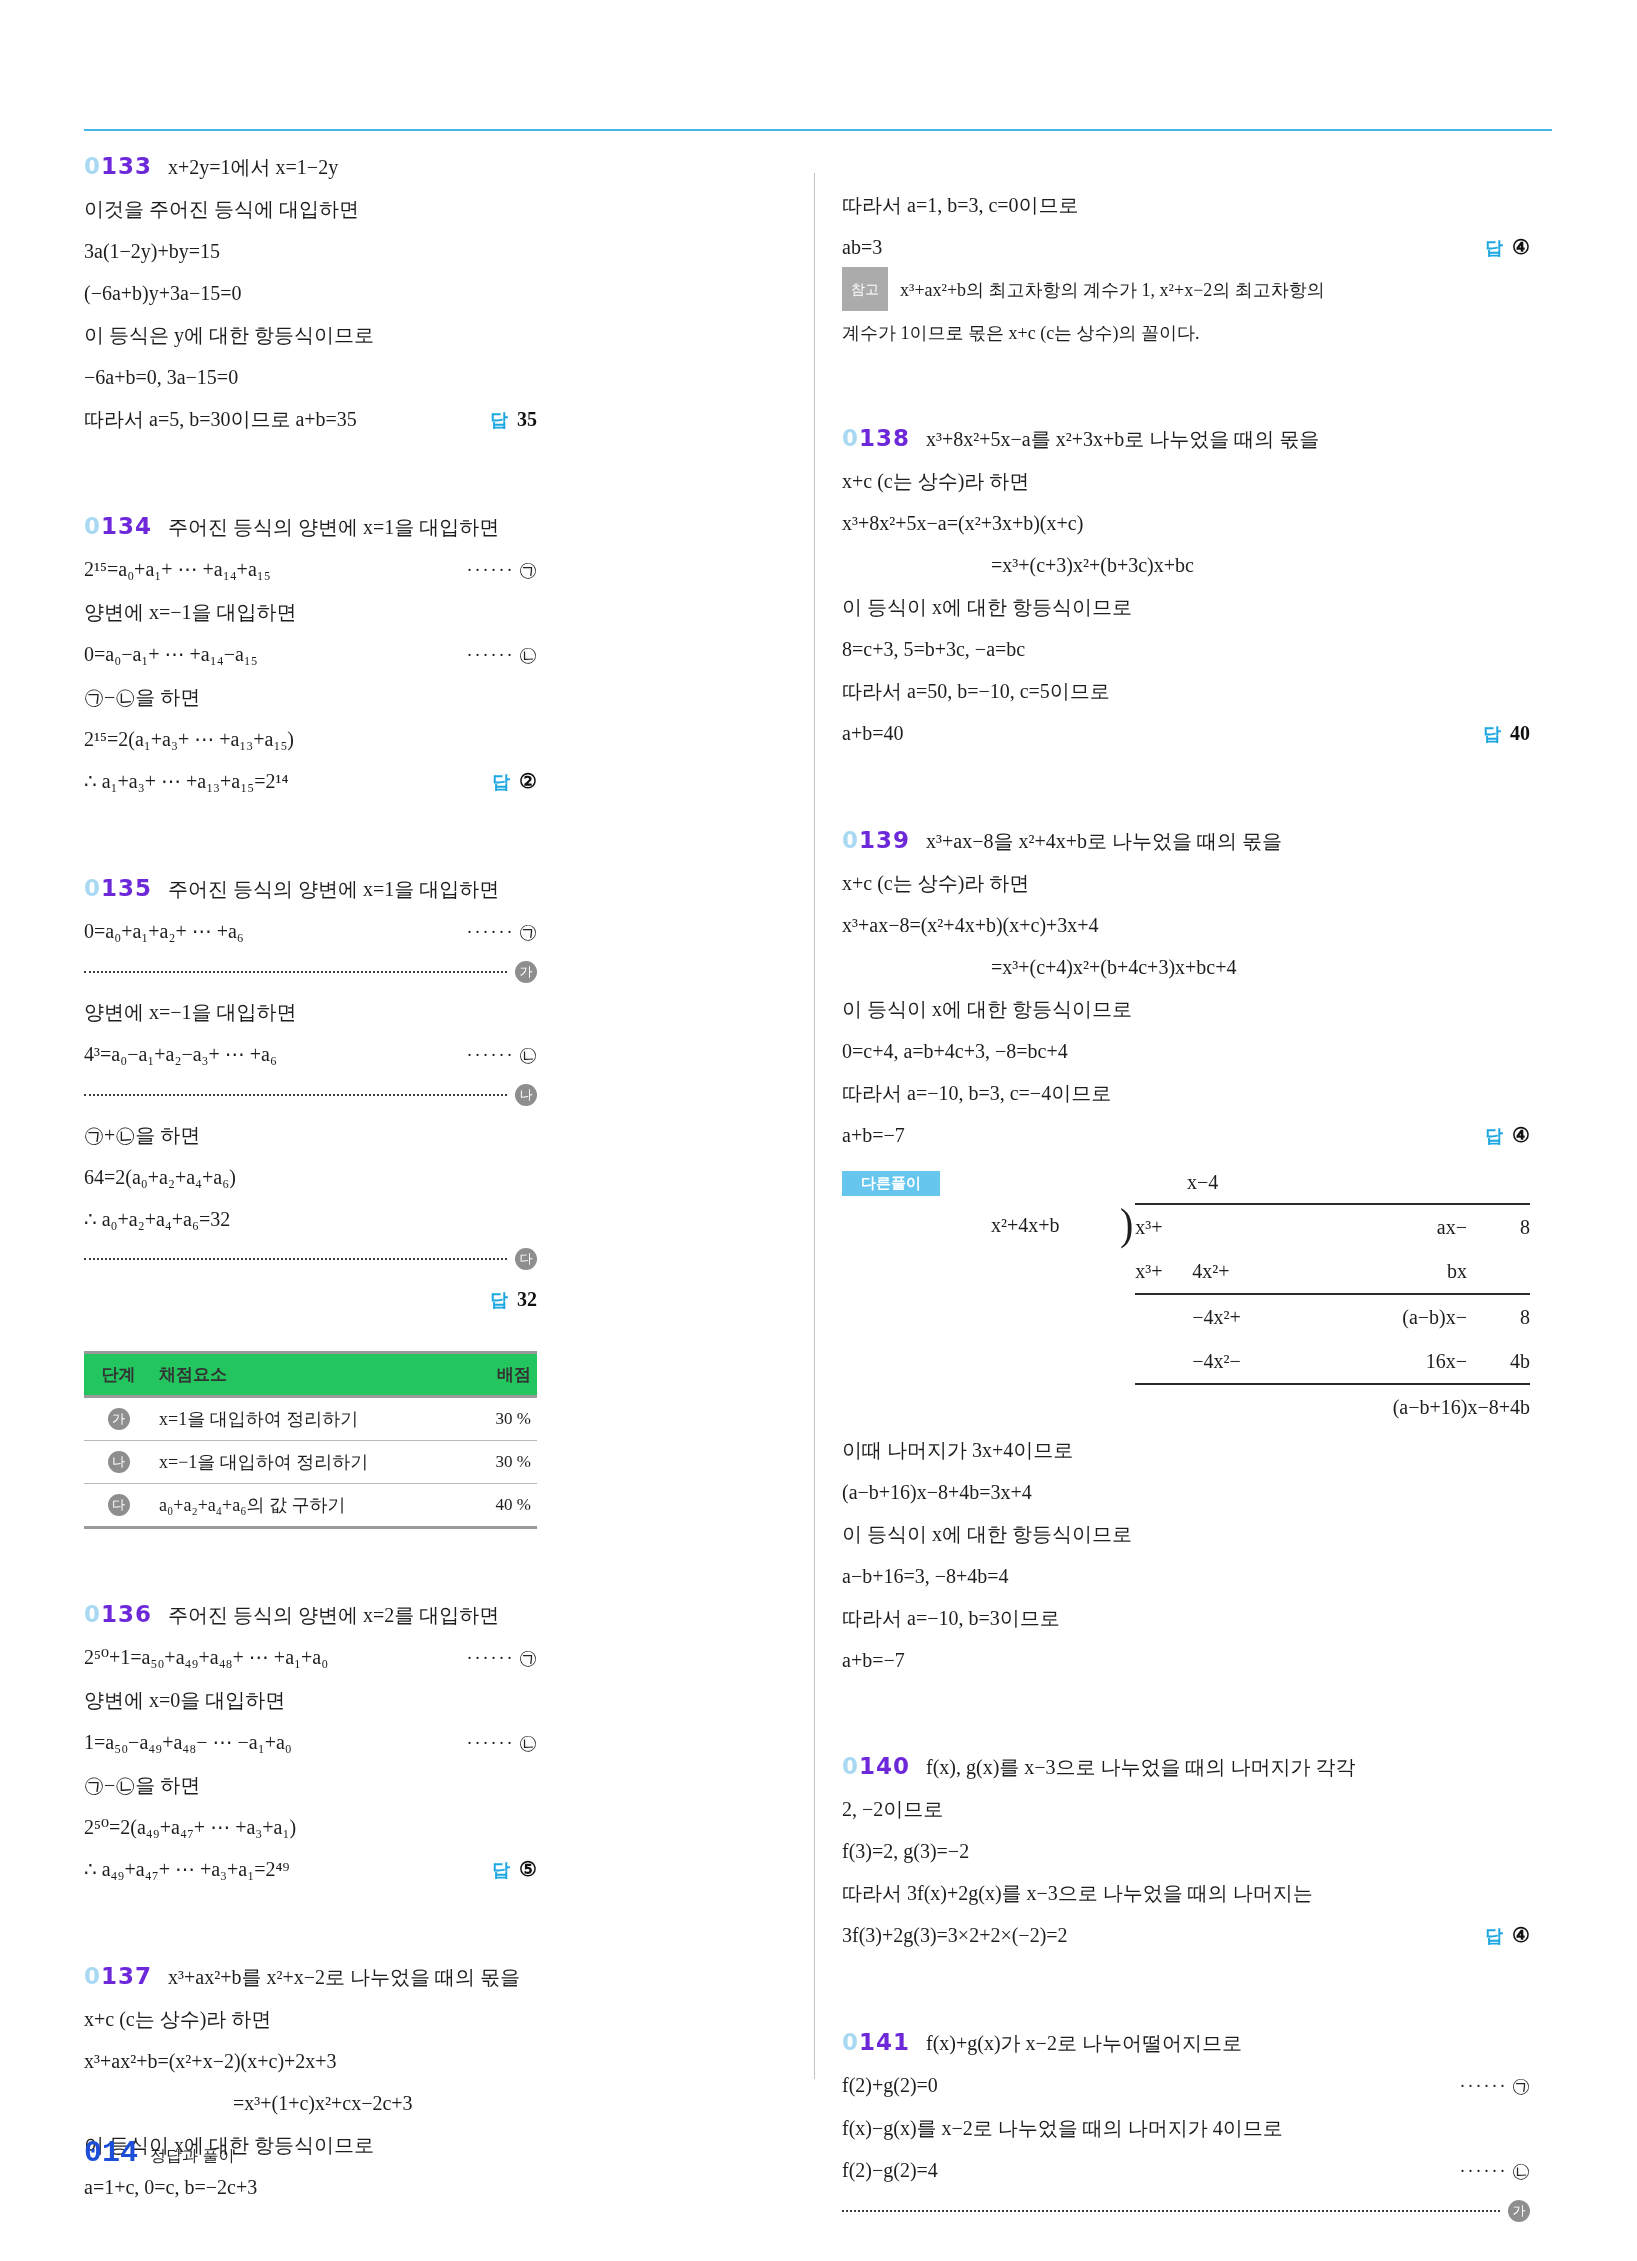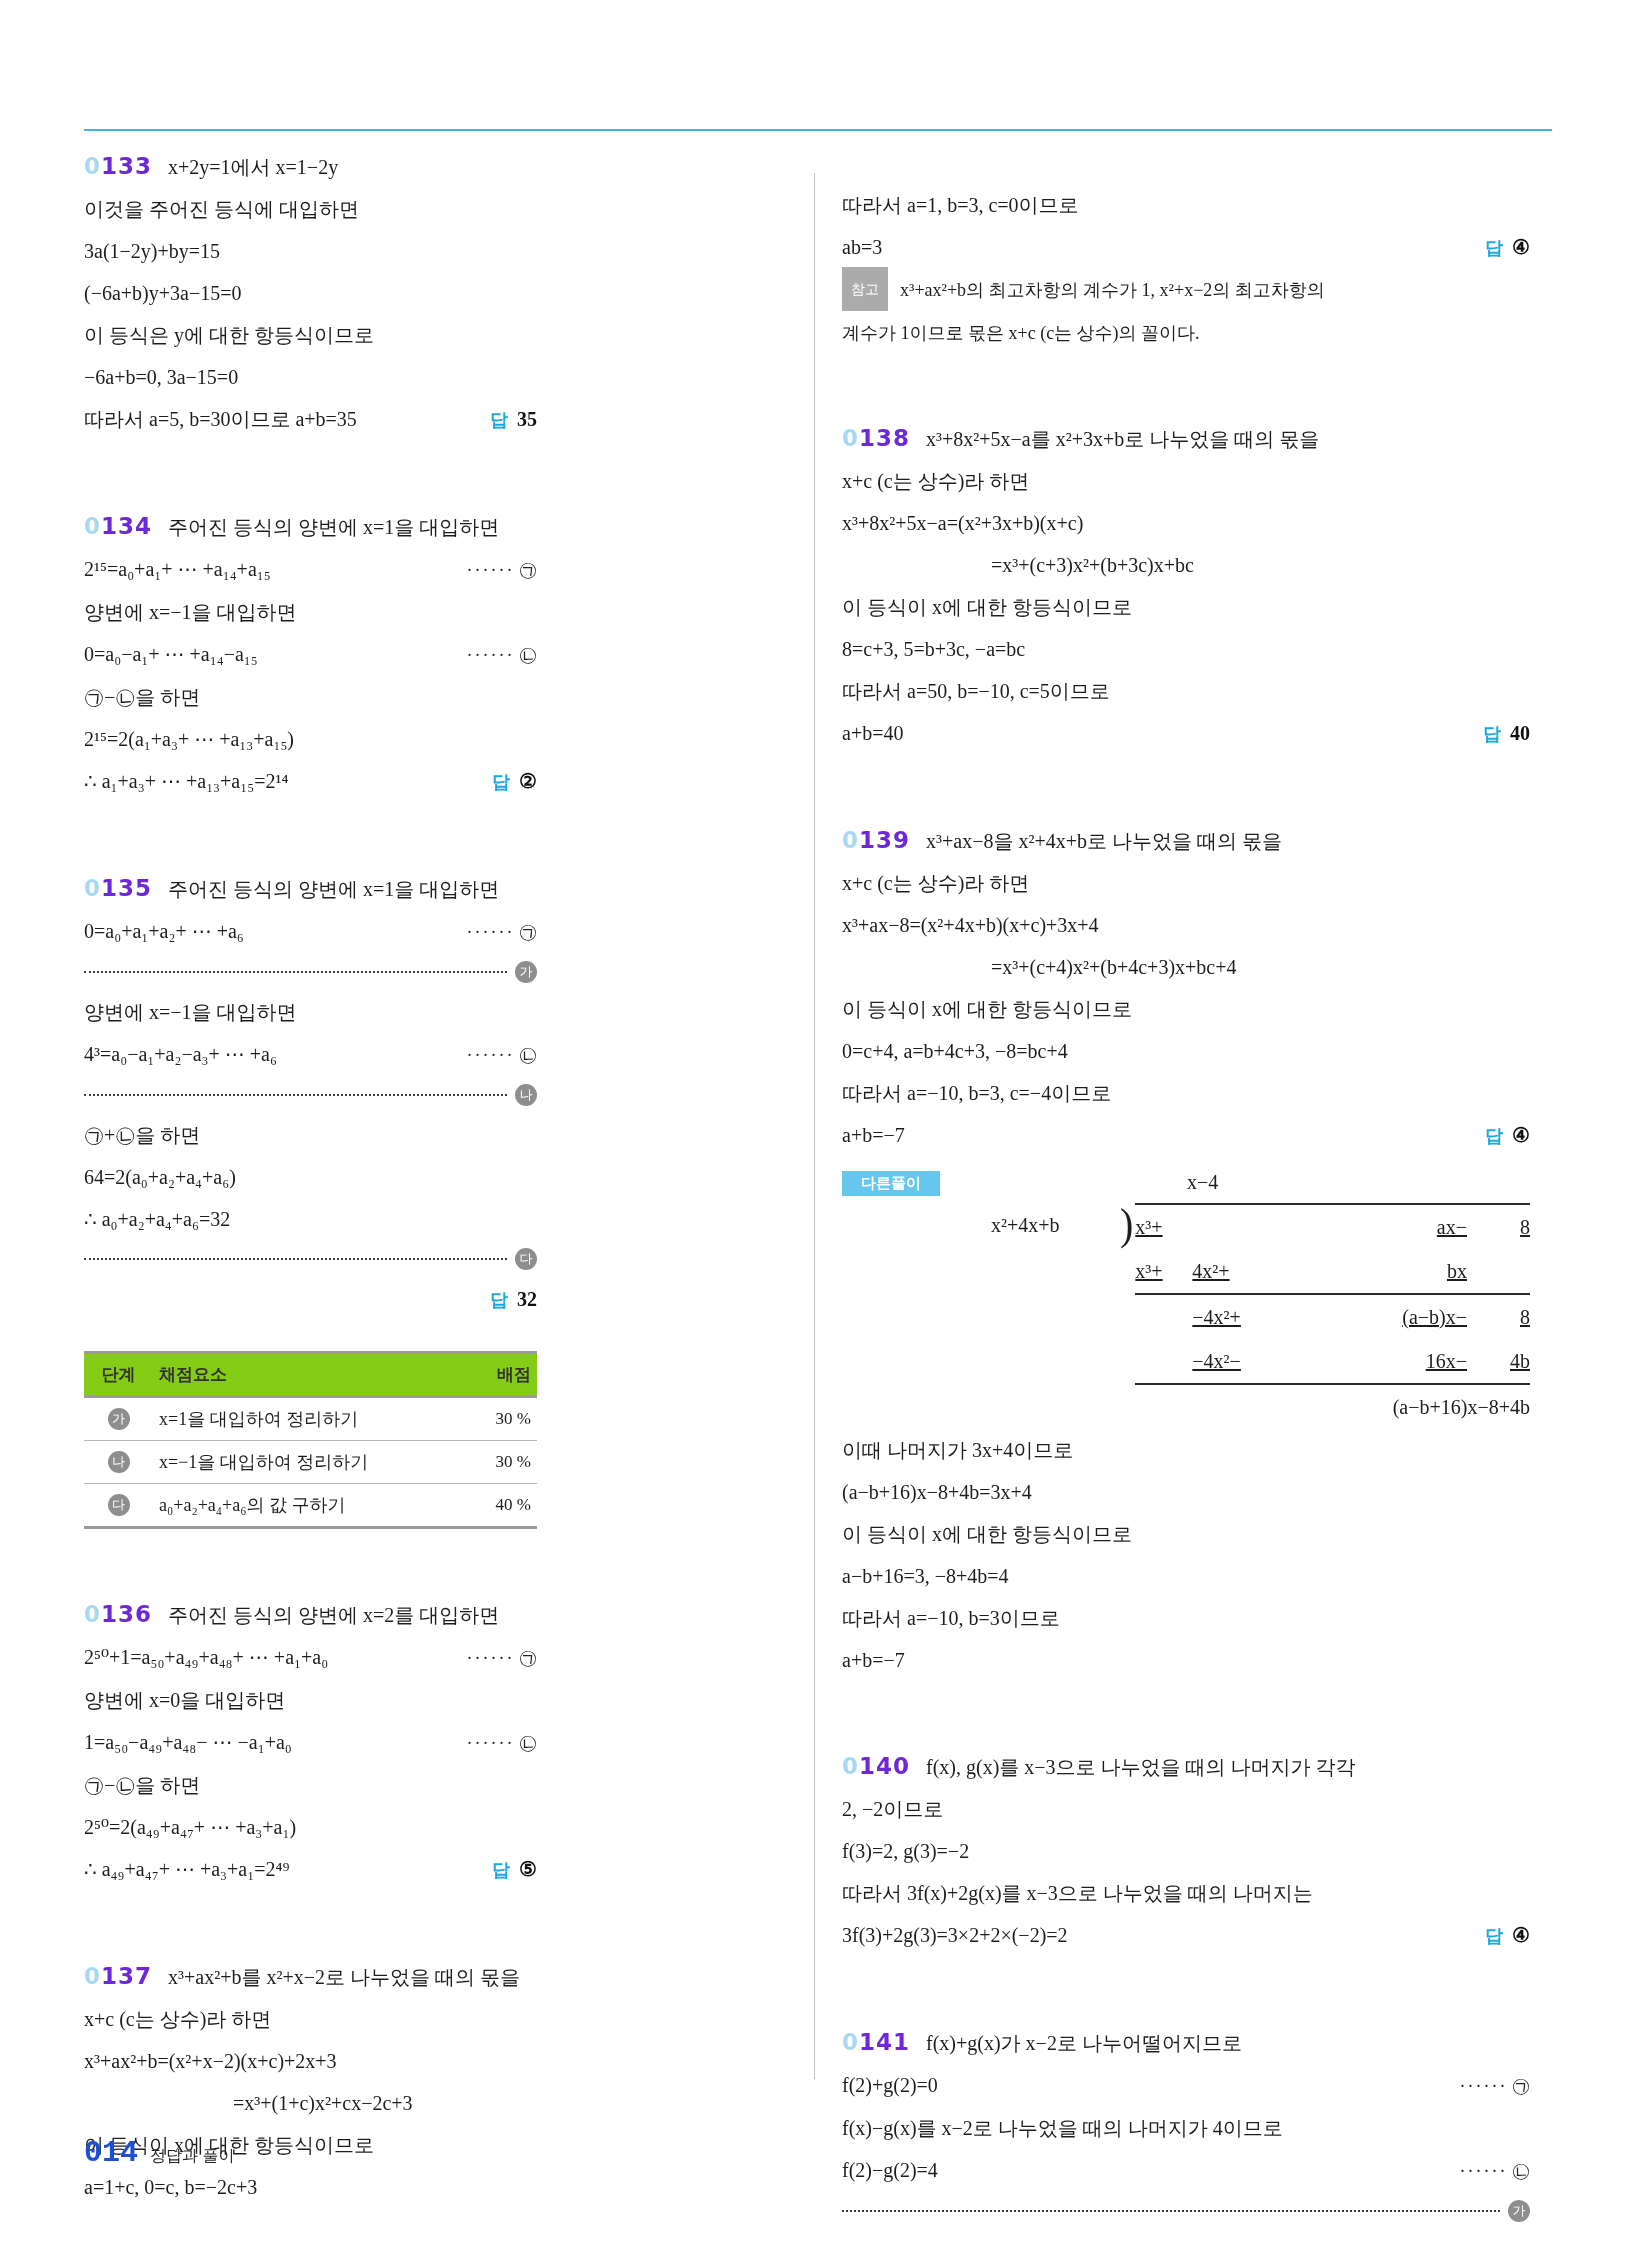--- a/index.html
+++ b/index.html
@@ -32,21 +32,21 @@
   .badge-circle{width:22px;height:22px;border-radius:50%;background:#8e8e8e;color:#fff;
                 font-family:"Liberation Sans","DejaVu Sans",sans-serif;font-size:13px;
                 display:flex;align-items:center;justify-content:center;margin-left:8px;flex:0 0 auto;}
   .note-row{display:flex;align-items:baseline;}
   .note-badge{background:#ababab;color:#fff;font-family:"Liberation Sans","DejaVu Sans",sans-serif;
               font-size:14px;padding:2px 9px;margin-right:12px;flex:0 0 auto;position:relative;top:-2px;}
   .note-line{font-size:18px;line-height:40px;white-space:nowrap;}
   
   .grade-table{width:100%;border-collapse:collapse;margin:30px 0 6px 0;
                border-top:3px solid #9a9a9a;border-bottom:3px solid #9a9a9a;}
-  .grade-table th{background:#84cc16;font-family:"Liberation Sans","DejaVu Sans",sans-serif;
+  .grade-table th{background:#22c55e;font-family:"Liberation Sans","DejaVu Sans",sans-serif;
                   font-weight:bold;font-size:17px;color:#333;padding:9px 6px;
                   border-bottom:3px solid #9a9a9a;}
   .grade-table td{font-size:18px;padding:9px 6px;border-top:1px solid #b8b8b8;}
   .grade-table tr:first-child td{border-top:none;}
   .col-step{width:57px;text-align:center;}
   .col-elem{text-align:left;}
   .col-score{width:71px;text-align:right;padding-right:10px;}
   .grade-table td.col-score{font-size:17px;}
   .grade-table .badge-circle{margin:0 auto;}
   
@@ -55,21 +55,21 @@
              font-family:"Liberation Sans","DejaVu Sans",sans-serif;font-size:15px;
              font-weight:bold;padding:3px 19px;}
   .division{margin-left:149px;font-size:20px;}
   .div-top{display:flex;}
   .div-spacer{width:150px;flex:0 0 auto;}
   .div-quot{padding-left:46px;line-height:42px;}
   .div-body{display:flex;align-items:flex-start;}
   .div-divisor{width:127px;flex:0 0 auto;text-align:left;line-height:44px;}
   .div-paren{flex:0 0 auto;font-size:40px;line-height:44px;transform:scaleY(1.1);padding:0 2px;}
   .div-dividend{flex:1;border-top:2px solid #2a2a2a;}
-  .div-row{display:flex;line-height:44px;text-decoration:underline;}
+  .div-row{display:flex;line-height:44px;}
   .div-row.u{border-bottom:2px solid #2a2a2a;}
   .dc1{width:57px;flex:0 0 auto;}
   .dc2{width:111px;flex:0 0 auto;}
   .dc3{flex:1;text-align:right;}
   .dc4{width:63px;flex:0 0 auto;text-align:right;}
   .div-rem{text-align:right;line-height:44px;}
   
   .footer{position:absolute;left:84px;top:2136px;display:flex;align-items:baseline;}
   .footer-num{font-family:Liberation Mono, monospace;font-weight:bold;
               font-size:30px;color:#1d4ed8;margin-right:12px;}

